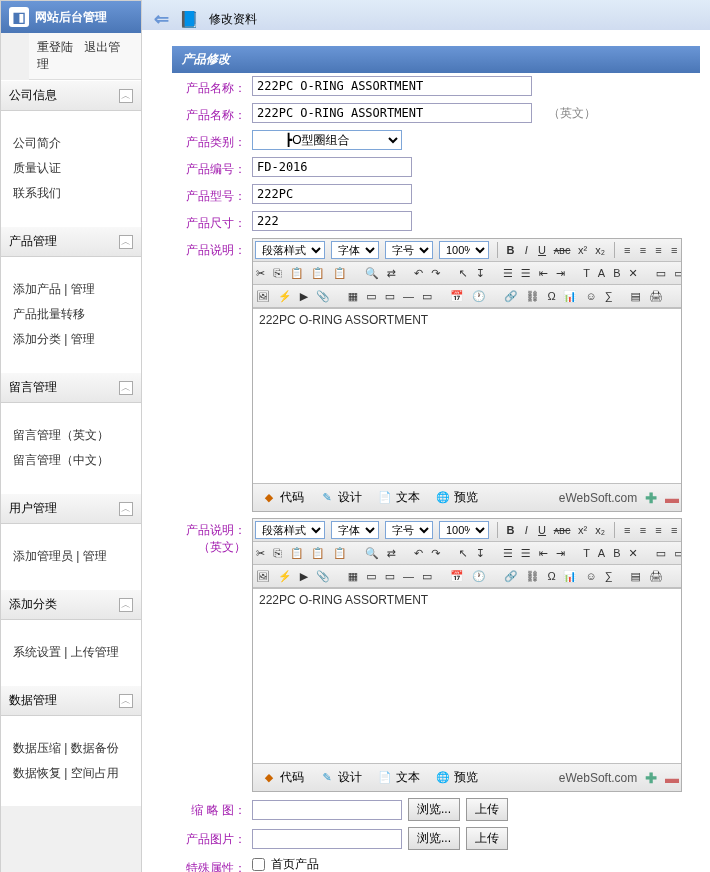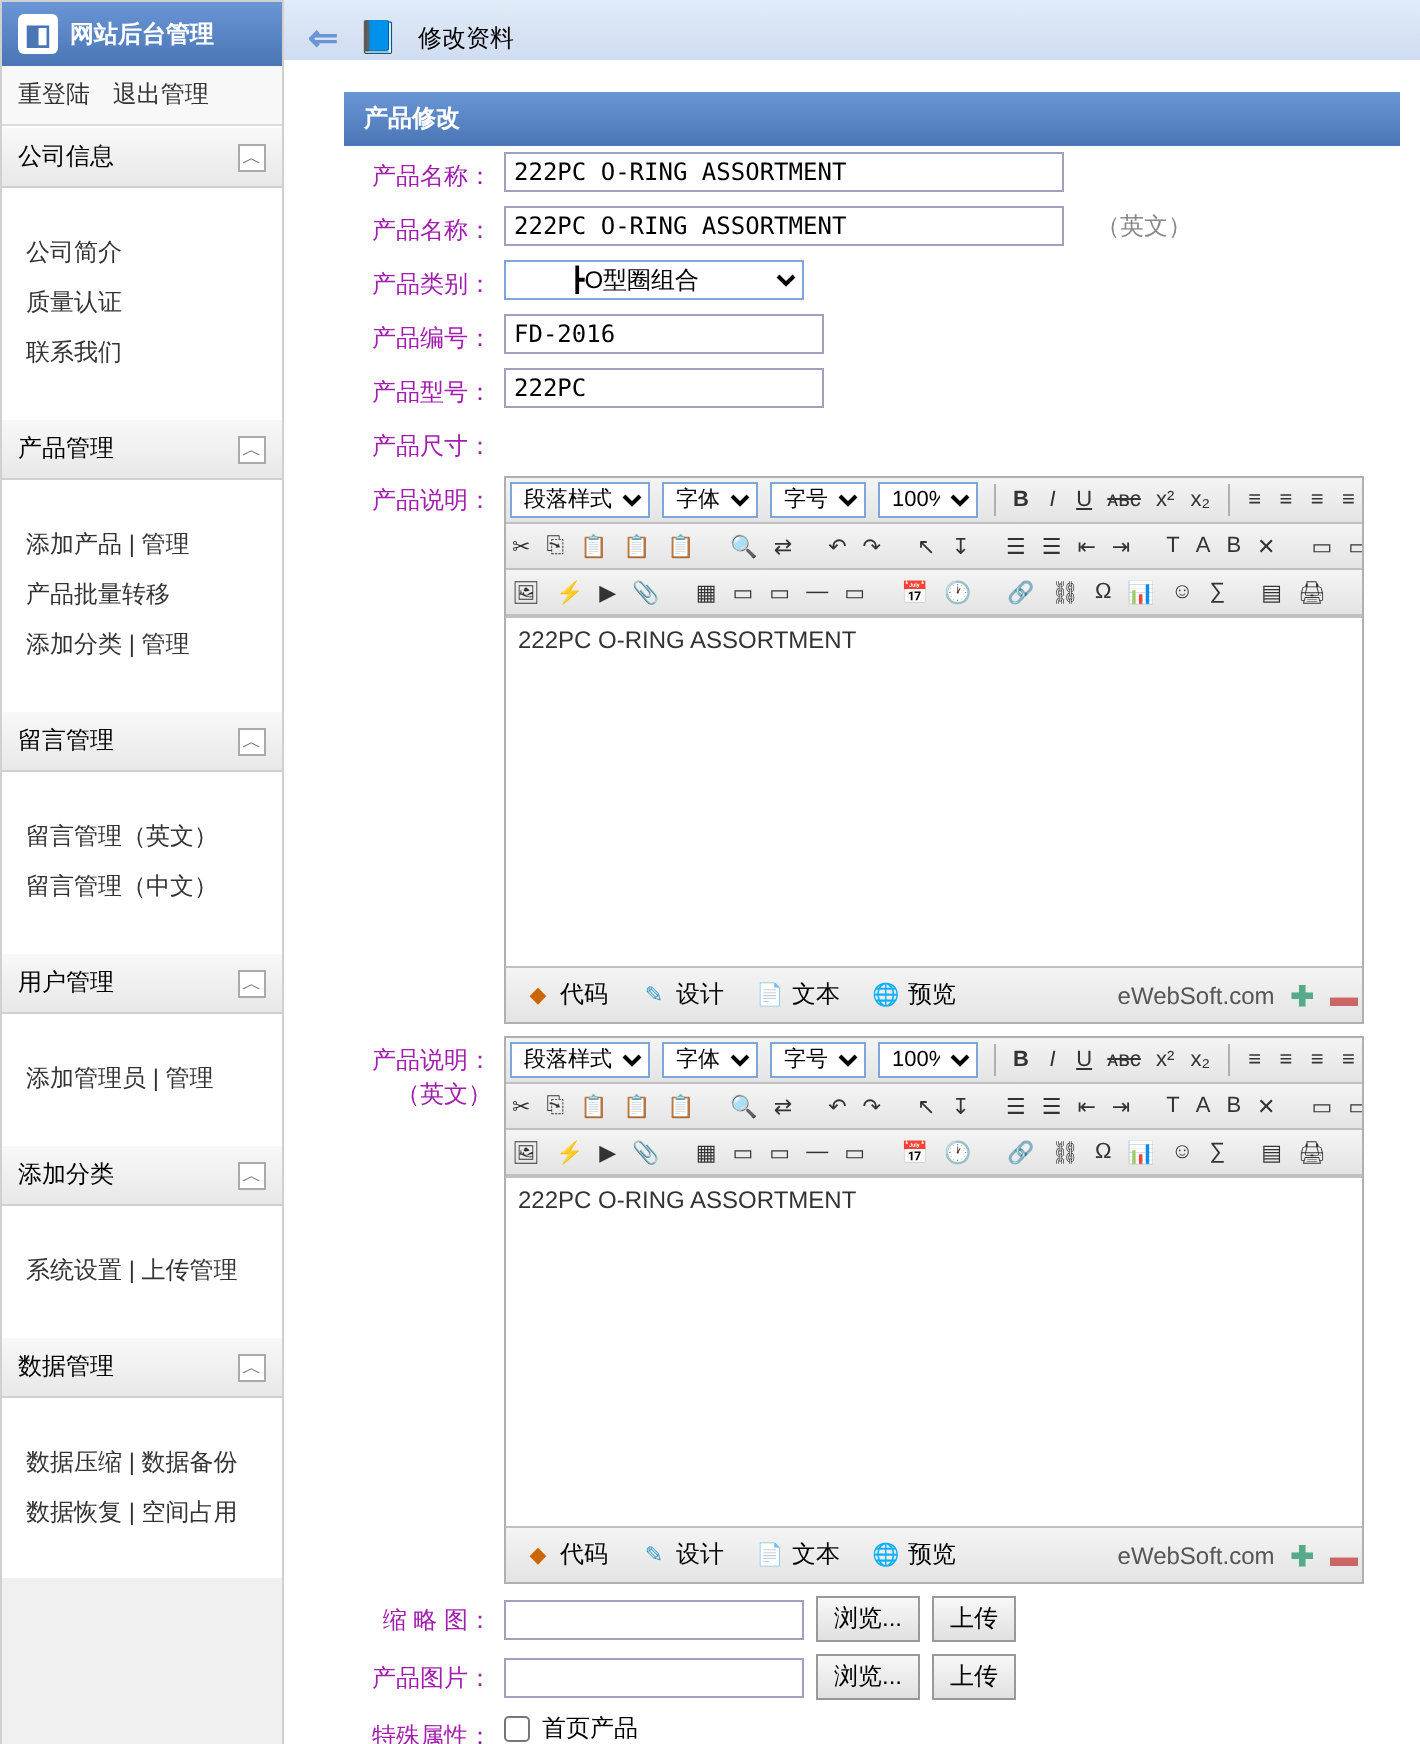--- a/index.html
+++ b/index.html
@@ -1,32 +1,32 @@
 <!DOCTYPE html>
 <html><head>
 <meta charset="utf-8">
 <style>
 * { box-sizing: border-box; margin: 0; padding: 0; }
 body { font-family: "Microsoft YaHei", Arial, sans-serif; font-size: 12px; background: #fff; width: 710px; }
 .container { display: flex; }
 .sidebar { width: 142px; background: #f0f0f0; border: 1px solid #d0d0d0; }
 .sidebar-header { background: linear-gradient(#6a96d6, #4a76b6); color: #fff; padding: 6px 8px; display: flex; align-items: center; gap: 6px; font-weight: bold; }
 .sidebar-header .logo { width: 20px; height: 20px; background: #fff; border-radius: 3px; display: flex; align-items: center; justify-content: center; color: #4a76b6; font-size: 14px; }
-.top-actions { background: #f8f8f8; padding: 6px 8px; border-bottom: 1px solid #ddd; }
+.top-actions { background: #f8f8f8; padding: 6px 8px; border-bottom: 1px solid #ddd; margin-left: 28px; }
 .top-actions a { color: #333; text-decoration: none; margin-right: 8px; }
 .menu-group-head { background: linear-gradient(#f8f8f8, #e8e8e8); padding: 6px 8px; border-top: 1px solid #fff; border-bottom: 1px solid #d0d0d0; display: flex; justify-content: space-between; align-items: center; cursor: pointer; }
 .menu-group-head .arrow { width: 14px; height: 14px; border: 1px solid #aaa; background: #fff; display: flex; align-items: center; justify-content: center; font-size: 10px; color: #777; }
 .menu-items { background: #fff; padding: 20px 0; }
 .menu-item { padding: 4px 12px; color: #333; cursor: pointer; }
 .main { flex: 1; background: linear-gradient(#e0ecf8, #d0dcf0 30px, #fff 30px); }
 .breadcrumb { padding: 8px 12px; display: flex; align-items: center; gap: 10px; }
 .breadcrumb .back { color: #6a96d6; font-size: 18px; font-weight: bold; }
 .breadcrumb .icon { color: #4a76b6; font-size: 16px; }
 .panel { margin: 8px 10px 0 30px; background: #fff; }
-.panel-head { background: linear-gradient(#6a96d6, #4a76b6); color: #fff; padding: 5px 10px; font-weight: bold; }
+.panel-head { background: linear-gradient(#6a96d6, #4a76b6); color: #fff; padding: 5px 10px; font-weight: bold; font-style: italic; }
 .form-table { width: 100%; }
 .form-row { display: flex; padding: 3px 0; align-items: flex-start; }
 .form-label { width: 80px; text-align: right; padding: 4px 6px 0 0; color: #a21caf; }
 .form-control { flex: 1; display: flex; align-items: center; gap: 6px; }
 input[type=text] { border: 1px solid #a0a0c0; padding: 2px 4px; font-family: monospace; font-size: 12px; }
 input.w280 { width: 280px; }
 input.w160 { width: 160px; }
 input.w150 { width: 150px; }
 select { border: 1px solid #7ea6d8; background: #fff; padding: 1px 2px; font-size: 12px; }
 select.w150 { width: 150px; padding-left: 28px; }
@@ -149,20 +149,23 @@
             </div>
         </div>
         <div class="form-row">
           <div class="form-label">产品型号：</div>
           <div class="form-control">
               <input type="text" class="w160" value="222PC" style="">
             </div>
         </div>
         <div class="form-row">
           <div class="form-label">产品尺寸：</div>
+          <div class="form-control">
+              <input type="text" class="w160" value="222" style="">
+            </div>
         </div>
 
         <div class="form-row">
           <div class="form-label">产品说明：</div>
           <div class="form-control">
             <div class="editor">
               <div class="toolbar-row">
                 <select class="tb-sel" style="width:70px"><option>段落样式</option></select>
                 <select class="tb-sel" style="width:80px"><option>字体</option></select>
                 <select class="tb-sel" style="width:50px"><option>字号</option></select>

